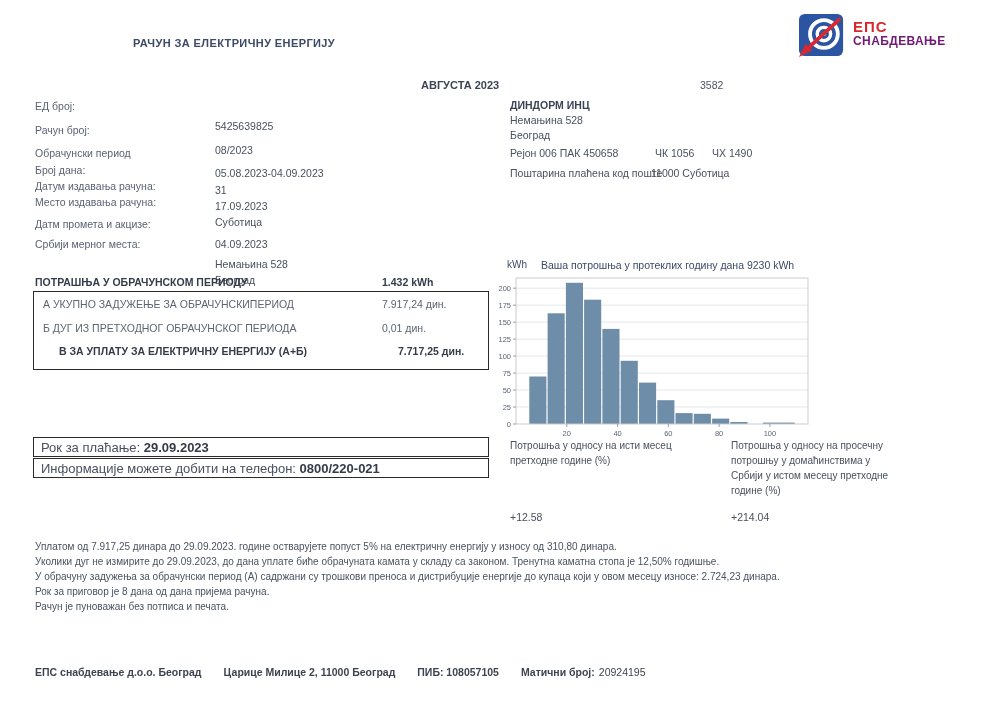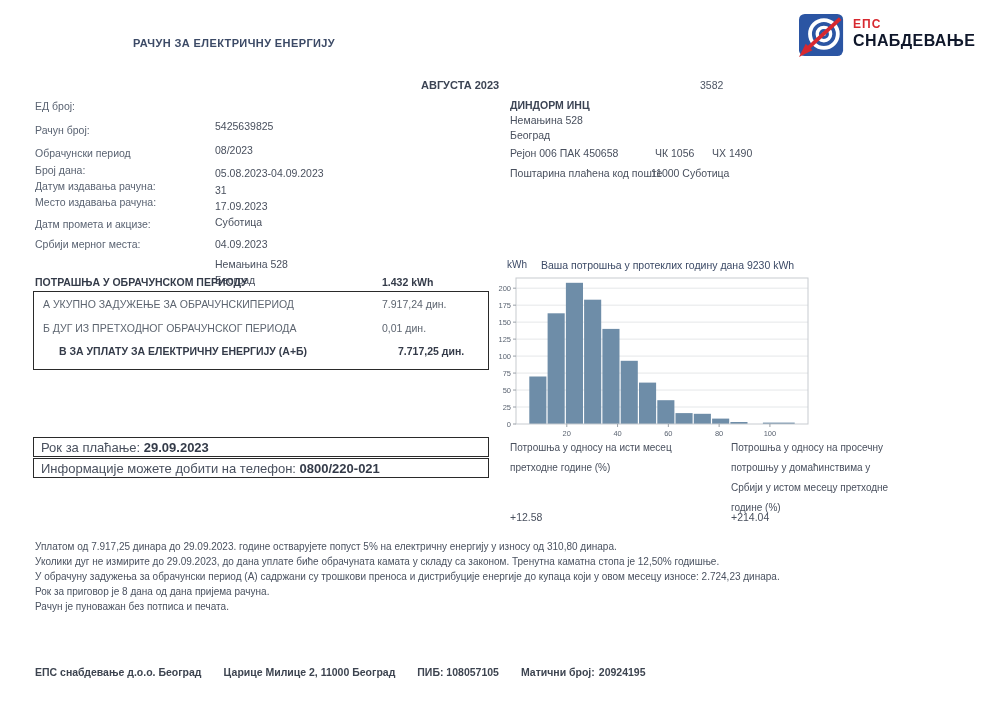--- a/index.html
+++ b/index.html
@@ -3,22 +3,22 @@
 <meta charset="utf-8">
 <style>
   html,body{margin:0;padding:0;background:#fff;}
   .page{position:relative;width:1000px;height:720px;background:#ffffff;
         font-family:"Liberation Sans","DejaVu Sans",sans-serif;color:#4a5260;overflow:hidden;}
   .abs{position:absolute;}
   .doc-title{left:133px;top:37px;font-size:11px;font-weight:700;color:#3c4a66;letter-spacing:.4px;}
   
   .logo{left:797px;top:12px;display:flex;align-items:flex-start;gap:6px;}
   .logo-text{display:flex;flex-direction:column;line-height:1.15;margin-top:6px;}
-  .logo-l1{font-size:12px;font-weight:700;color:#d7282f;letter-spacing:1px;}
-  .logo-l2{font-size:16px;font-weight:700;color:#0f172a;letter-spacing:.4px;}
+  .logo-l1{font-size:15px;font-weight:700;color:#d7282f;letter-spacing:1px;}
+  .logo-l2{font-size:12px;font-weight:700;color:#701a75;letter-spacing:.4px;}
   .month{left:421px;top:79px;font-size:11px;font-weight:700;color:#3c4454;}
   .route{left:700px;top:79px;font-size:10.5px;color:#4d5564;}
   
   .d-label{left:35px;font-size:10.5px;color:#5a6372;}
   .d-value{left:215px;font-size:10.5px;color:#49505e;margin-top:20px;}
   
   .c-line{left:510px;font-size:10.5px;color:#49505e;}
   .c-name{font-weight:600;color:#3c4454;}
   
   .sum-head-label{left:35px;top:276px;font-size:10.5px;font-weight:700;color:#343b49;}
@@ -29,28 +29,28 @@
   .sum-bold{font-weight:700;color:#343b49;padding-left:16px;}
   
   .chart-ylab{left:507px;top:259px;font-size:10px;color:#3c4a66;}
   .chart-title{left:541px;top:259px;font-size:10.5px;color:#3c4a66;}
   .chart-wrap{left:492px;top:272px;}
   
   .pay-box{left:33px;width:456px;height:20px;border:1px solid #2a2a2a;
            font-size:13px;color:#49505e;line-height:20px;padding-left:7px;box-sizing:border-box;}
   .pay-box b{color:#343b49;}
   
-  .cmp-text{font-size:10px;color:#49505e;line-height:20px;white-space:pre-line;}
+  .cmp-text{font-size:10px;color:#49505e;line-height:15px;white-space:pre-line;}
   .cmp-value{font-size:10.5px;color:#49505e;}
   
   .note{left:35px;font-size:10px;color:#4a5260;}
   
   .footer{left:35px;top:666px;font-size:10.5px;color:#3d4450;font-weight:600;}
   .footer span{margin-right:22px;}
-  .footer .mb-num{font-weight:700;margin-right:9px;}
+  .footer .mb-num{font-weight:400;margin-right:9px;}
 </style>
 </head>
 <body>
 
 <div class="page">
 
   <div class="abs doc-title">РАЧУН ЗА ЕЛЕКТРИЧНУ ЕНЕРГИЈУ</div>
 
   <div class="abs logo">
     <span>

